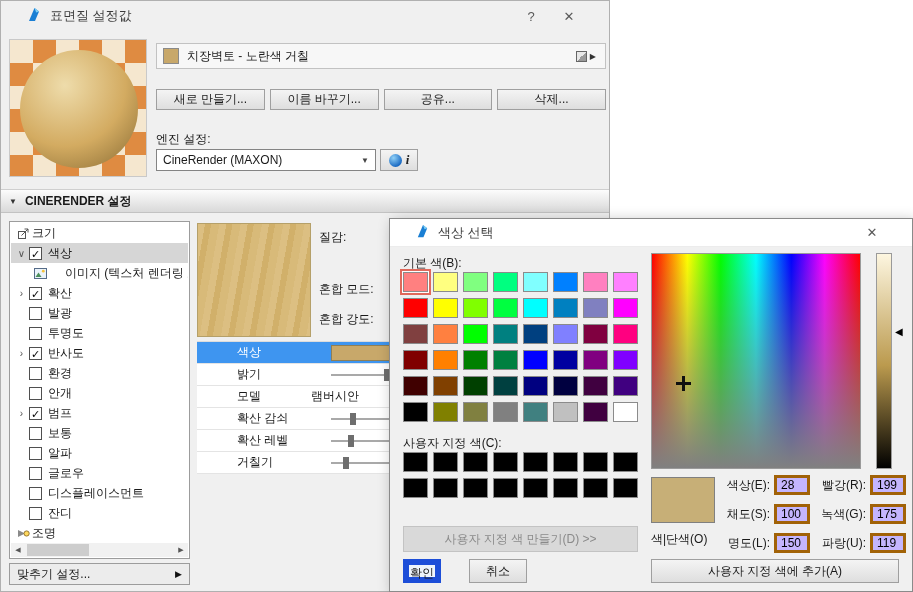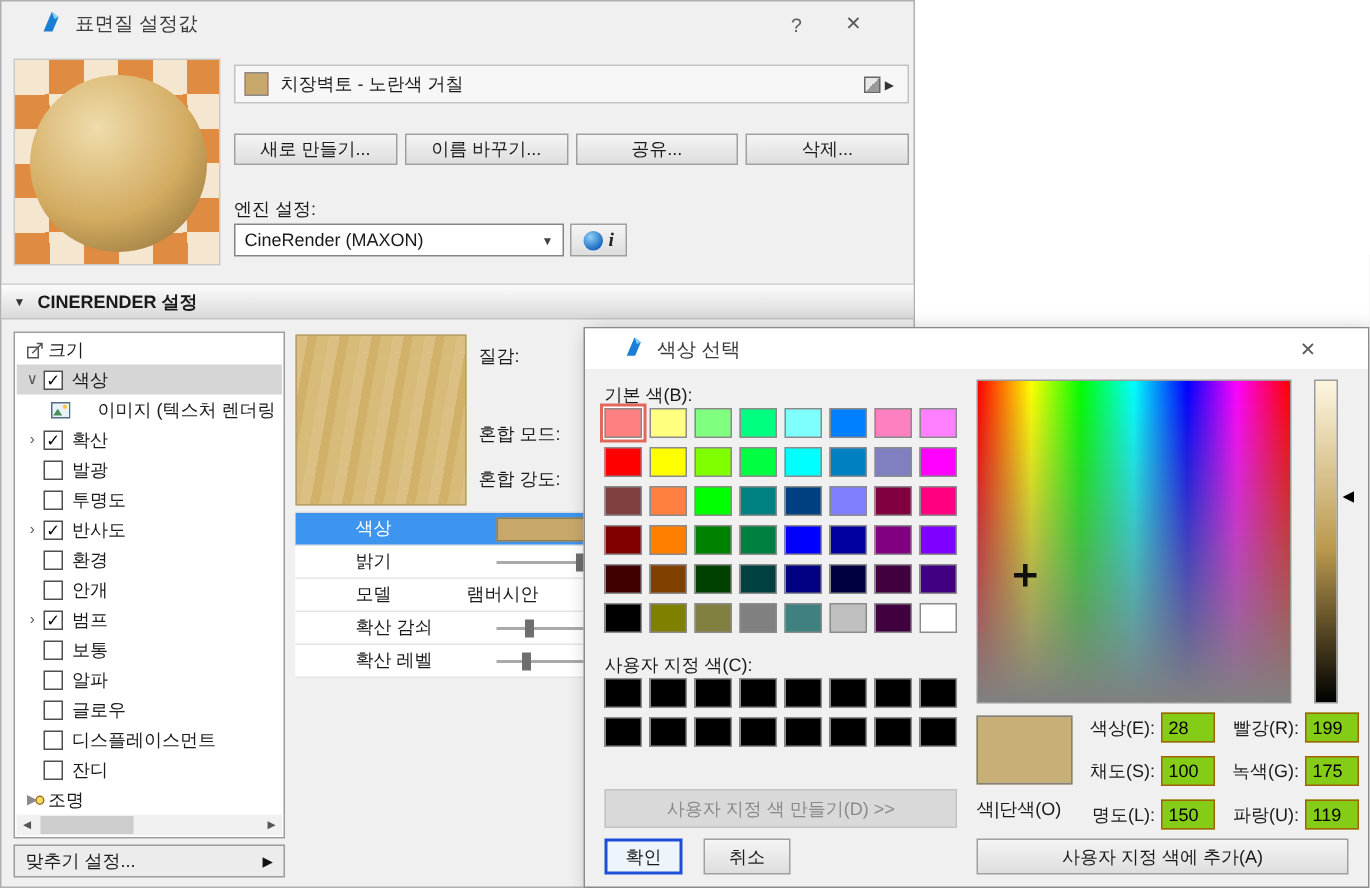--- a/index.html
+++ b/index.html
@@ -81,36 +81,36 @@
   
   .cd-lbl{position:absolute;white-space:nowrap;}
   .lbl-basic{left:13px;top:36px;}
   .lbl-custom{left:13px;top:216px;}
   .cgrid{position:absolute;display:grid;grid-template-columns:repeat(8,25px);grid-auto-rows:20px;gap:6px 5px;}
   .basic-grid{left:13px;top:53px;}
   .custom-grid{left:13px;top:233px;}
   .swatch{border:1px solid #8b8b8b;}
   .selswatch{box-shadow:0 0 0 1px #fff,0 0 0 3px #e0695b;}
   .btn.define{position:absolute;left:13px;top:307px;width:235px;height:26px;background:#d9d9d9;border:1px solid #c3c3c3;color:#8a8a8a;}
-  .btn.ok{position:absolute;left:13px;top:340px;width:52px;height:24px;background:#eef4fb;border:2px solid #1d4ed8;}
+  .btn.ok{position:absolute;left:13px;top:340px;width:38px;height:24px;background:#eef4fb;border:6px solid #1d4ed8;}
   .btn.cancel{position:absolute;left:79px;top:340px;width:58px;height:24px;}
   .hue-field{position:absolute;left:261px;top:34px;width:210px;height:216px;border:1px solid #9a9a9a;
     background:linear-gradient(to bottom,rgba(128,128,128,0),#808080),
     linear-gradient(to right,#ff0000,#ffff00 17%,#00ff00 33%,#00ffff 50%,#0000ff 67%,#ff00ff 83%,#ff0000);}
   .cross{position:absolute;left:24px;top:122px;width:15px;height:15px;}
   .cross::before{content:"";position:absolute;left:6px;top:0;width:3px;height:15px;background:#101010;}
   .cross::after{content:"";position:absolute;top:6px;left:0;height:3px;width:15px;background:#101010;}
   .lum-bar{position:absolute;left:486px;top:34px;width:16px;height:216px;border:1px solid #9a9a9a;
     background:linear-gradient(to bottom,#fdf6e0,#bb9a4e 52%,#000);}
   .lum-arrow{position:absolute;left:505px;top:108px;font-size:10px;color:#000;line-height:10px;}
   .cur-swatch{position:absolute;left:261px;top:258px;width:64px;height:46px;border:1px solid #808080;}
   .swatch-lbl{position:absolute;left:261px;top:312px;white-space:nowrap;}
   .hsl-grid{position:absolute;left:330px;top:256px;display:grid;grid-template-columns:50px 36px 52px 36px;gap:9px 4px;align-items:center;}
   .hsl-grid label{text-align:right;white-space:nowrap;}
-  .num{width:36px;height:20px;border:1px solid #a16207;background:#84cc16;font-family:inherit;font-size:12px;padding:0 4px;}
+  .num{width:36px;height:20px;border:3px solid #a16207;background:#c4b5fd;font-family:inherit;font-size:12px;padding:0 4px;}
   .btn.add{position:absolute;left:261px;top:340px;width:248px;height:24px;}
 </style>
 </head>
 <body>
 
 <div class="window" id="main-dialog">
   <div class="titlebar">
     <span><svg width="16" height="16" viewBox="0 0 16 16">
           <path d="M3 14 L8.5 1 L13 4.5 L9 14 Z" fill="#1a7fd4"></path>
           <path d="M8.5 1 L13 4.5 L10.2 5.6 Z" fill="#7fd0f5"></path>
@@ -288,20 +288,26 @@
       <div class="prop-row">
         <span class="plabel">확산 감쇠</span>
         <span class="ptrack">
           <span class="pthumb" style="left: 31%;"></span>
         </span>
       </div>
       <div class="prop-row">
         <span class="plabel">확산 레벨</span>
         <span class="ptrack">
           <span class="pthumb" style="left: 28%;"></span>
+        </span>
+      </div>
+      <div class="prop-row">
+        <span class="plabel">거칠기</span>
+        <span class="ptrack">
+          <span class="pthumb" style="left: 22%;"></span>
         </span>
       </div>
     </div>
 </div>
 
 <div class="window" id="color-dialog">
   <div class="titlebar">
     <span><svg width="15" height="15" viewBox="0 0 16 16">
           <path d="M3 14 L8.5 1 L13 4.5 L9 14 Z" fill="#1a7fd4"></path>
           <path d="M8.5 1 L13 4.5 L10.2 5.6 Z" fill="#7fd0f5"></path>

